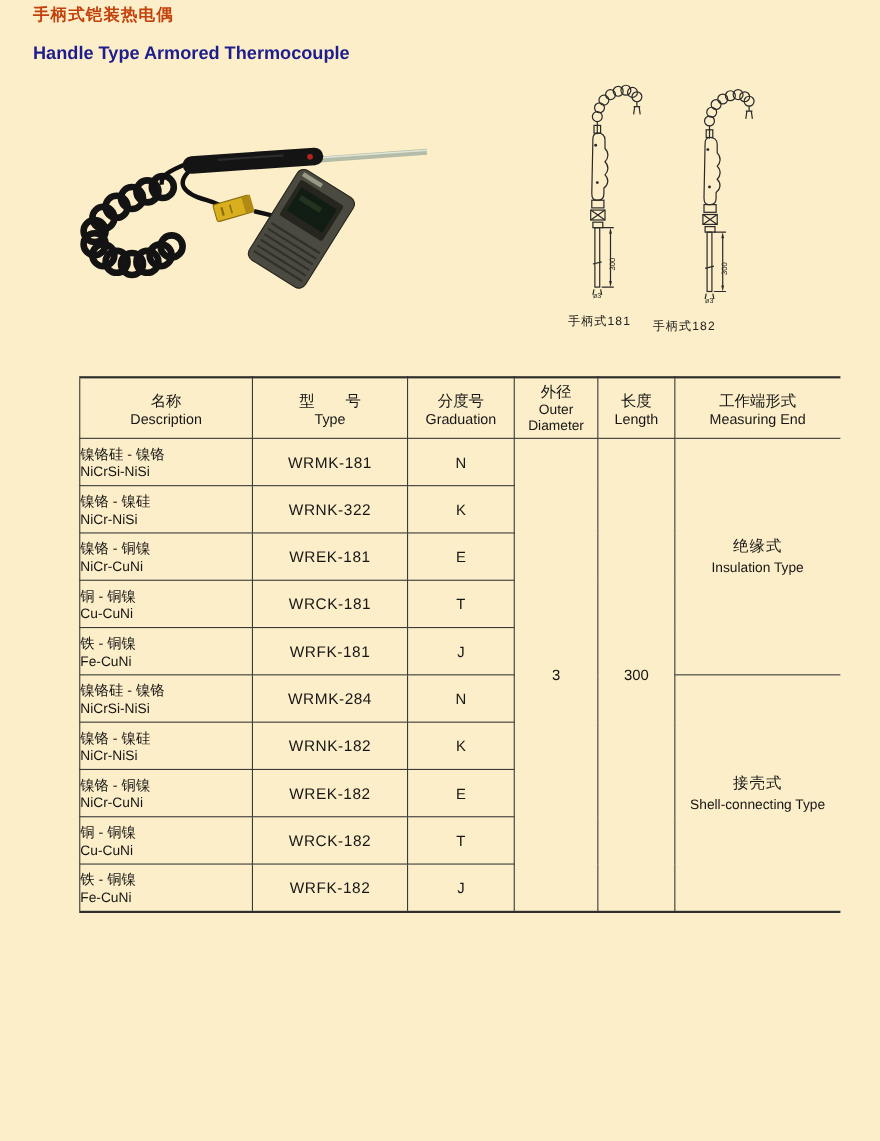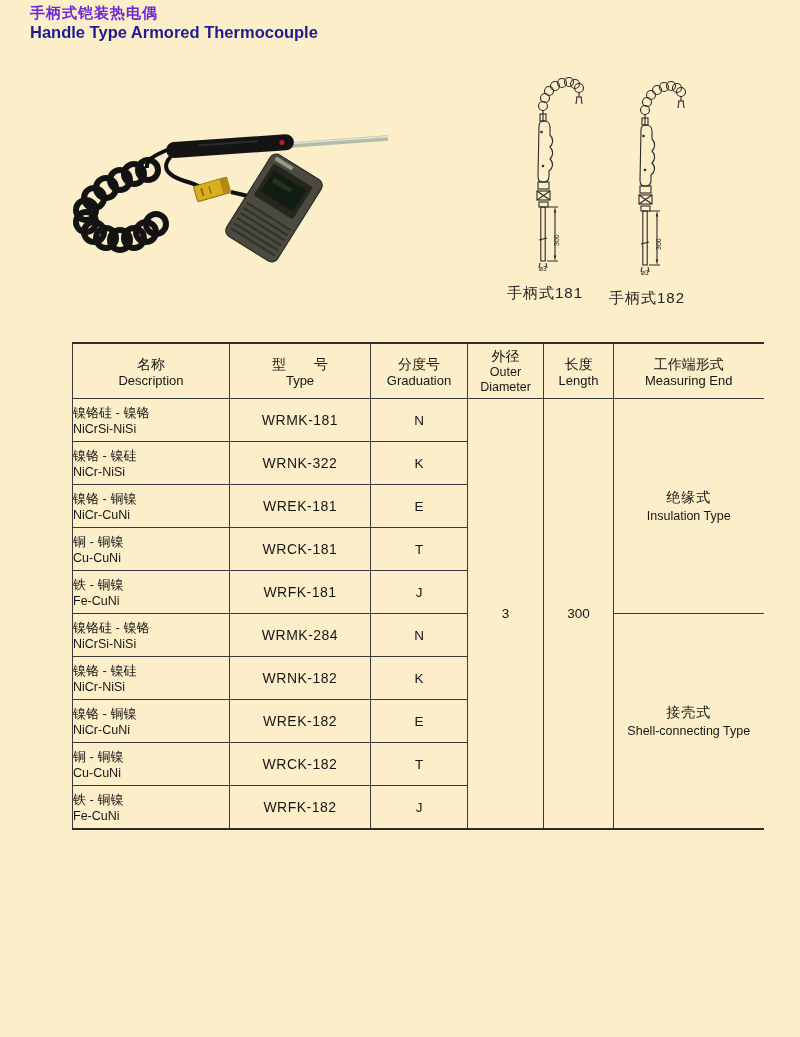--- a/index.html
+++ b/index.html
@@ -1,25 +1,25 @@
 <!DOCTYPE html>
 <html><head>
 <meta charset="utf-8">
 <style>
   html,body{margin:0;padding:0;}
   .page{position:relative;width:800px;height:1037px;background:#fceec8;
         font-family:"Liberation Sans",sans-serif;color:#161616;overflow:hidden;}
-  .title-zh{position:absolute;left:30px;top:4px;font-size:15px;font-weight:bold;color:#6d28d9;letter-spacing:1px;}
-  .title-en{position:absolute;left:30px;top:23px;font-size:16.5px;font-weight:bold;color:#1d1d8e;}
+  .title-zh{position:absolute;left:30px;top:4px;font-size:15px;font-weight:bold;color:#c2410c;letter-spacing:1px;}
+  .title-en{position:absolute;left:30px;top:40px;font-size:16.5px;font-weight:bold;color:#1d1d8e;}
   .photo-wrap{position:absolute;left:48px;top:108px;width:350px;height:160px;}
   .draw1{position:absolute;left:503px;top:72px;width:84px;height:205px;}
   .draw2{position:absolute;left:605px;top:76px;width:84px;height:205px;}
-  .caption{position:absolute;width:84px;text-align:center;font-size:15px;color:#222;letter-spacing:1px;}
+  .caption{position:absolute;width:84px;text-align:center;font-size:11px;color:#222;letter-spacing:1px;}
   .cap1{left:503px;top:284px;}
-  .cap2{left:605px;top:289px;}
+  .cap2{left:580px;top:289px;}
   table.spec{position:absolute;left:72px;top:342px;width:691px;border-collapse:collapse;table-layout:fixed;}
   table.spec{border-top:2px solid #2e2e2e;border-bottom:2px solid #2e2e2e;border-left:1px solid #3a3a3a;}
   table.spec td{border:1px solid #3a3a3a;vertical-align:middle;padding:0;}
   table.spec td.noright{border-right:none;}
   td.hdr{height:54px;text-align:center;}
   .hzh{font-size:14px;line-height:18px;}
   .hen{font-size:13px;line-height:15px;}
   tr.data td{height:42px;}
   td.name{text-align:left;padding-left:25px;}
   .nzh{font-size:13px;line-height:17px;}

